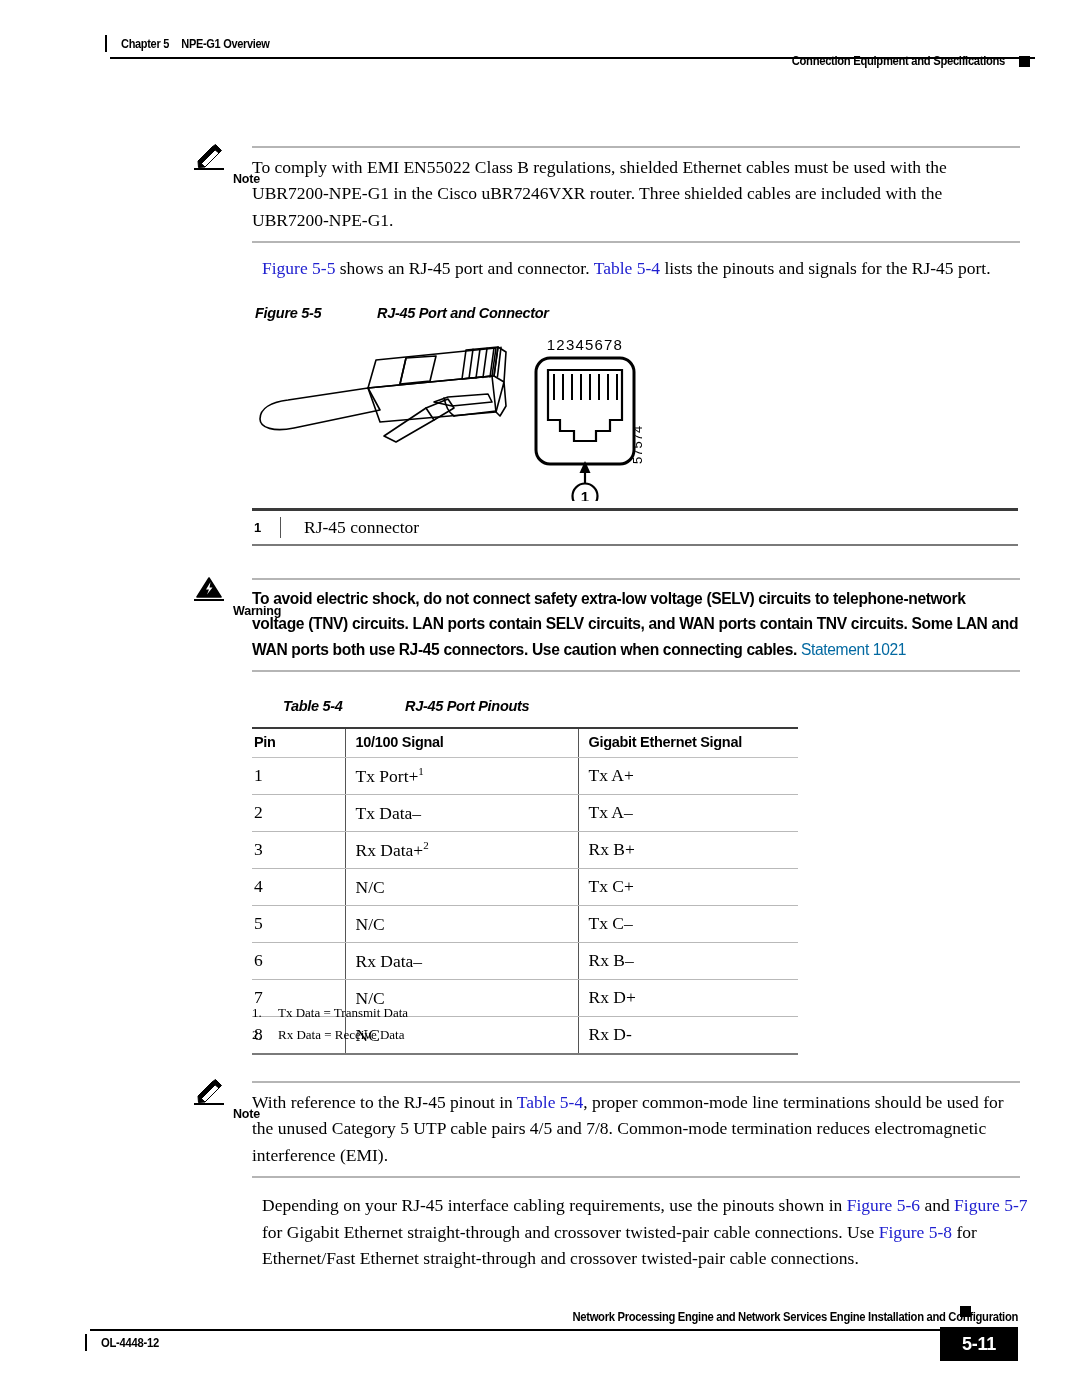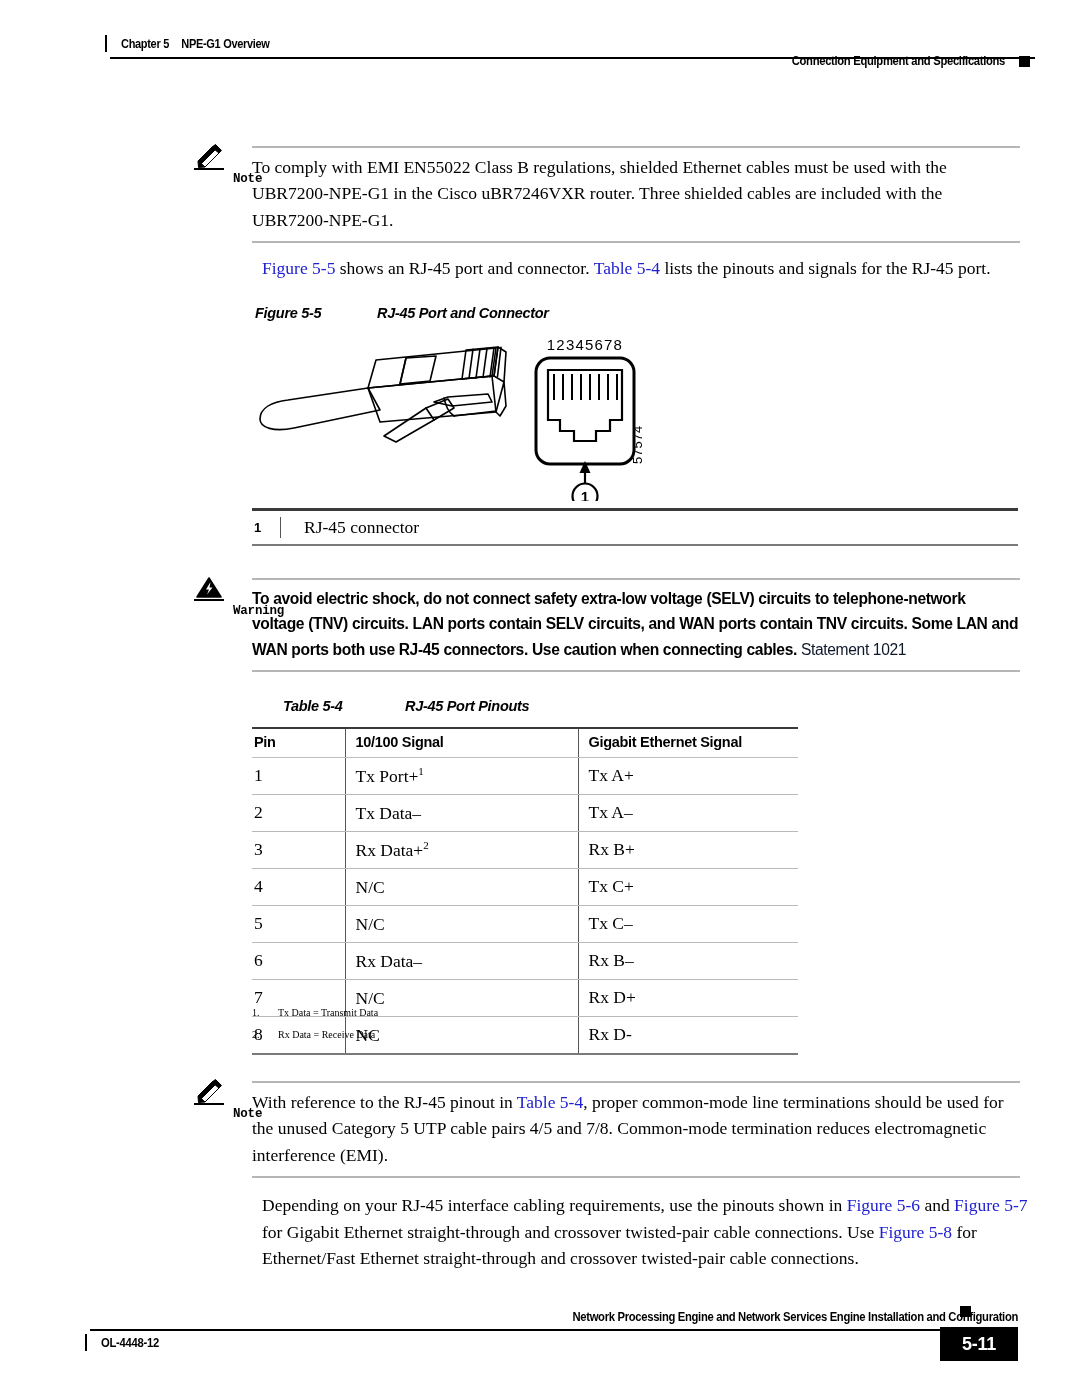--- a/index.html
+++ b/index.html
@@ -82,21 +82,21 @@
   
   .admon {
     position: absolute;
     left: 190px;
   }
   .admon-label {
     position: absolute;
     left: 0; top: 26px;
     width: 58px;
     text-align: left;
-    font-family: Liberation Mono, monospace;
+    font-family: Liberation Sans, sans-serif;
     font-weight: bold;
     font-size: 12.5px;
     letter-spacing: -0.2px;
     padding-left: 43px;
   }
   .admon-icon {
     position: absolute;
     left: 4px; top: -2px;
     width: 34px; height: 26px;
   }
@@ -118,21 +118,21 @@
   }
   .admon-text.warn {
     font-family: "Liberation Sans", sans-serif;
     font-weight: bold;
     font-size: 15.6px;
     line-height: 25.5px;
     letter-spacing: -0.35px;
   }
   .admon-text.warn .stmt {
     font-weight: normal;
-    color: #0f172a;
+    color: #0369a1;
   }
 
   
   .para {
     position: absolute;
     left: 262px;
     width: 770px;
     font-size: 17.5px;
     line-height: 26.5px;
     font-family: "Liberation Serif", serif;
@@ -236,21 +236,21 @@
   .pin-table tbody td.div,
   .pin-table thead th.div { border-left: 1.5px solid #555; }
   .pin-table tbody tr:last-child td { border-bottom: 2px solid #7a7a7a; }
   .pin-table sup { font-size: 11px; vertical-align: super; }
 
   
   .footnotes {
     position: absolute;
     left: 252px; top: 1002px;
     font-family: "Liberation Serif", serif;
-    font-size: 10px;
+    font-size: 13px;
     line-height: 22px;
   }
   .footnotes .fn-num { display: inline-block; width: 26px; }
   .ftr-title {
     position: absolute;
     right: 62px; top: 1310px;
     font-family: "Liberation Sans", sans-serif;
     font-weight: bold;
     font-size: 12.5px;
     letter-spacing: -0.35px;

